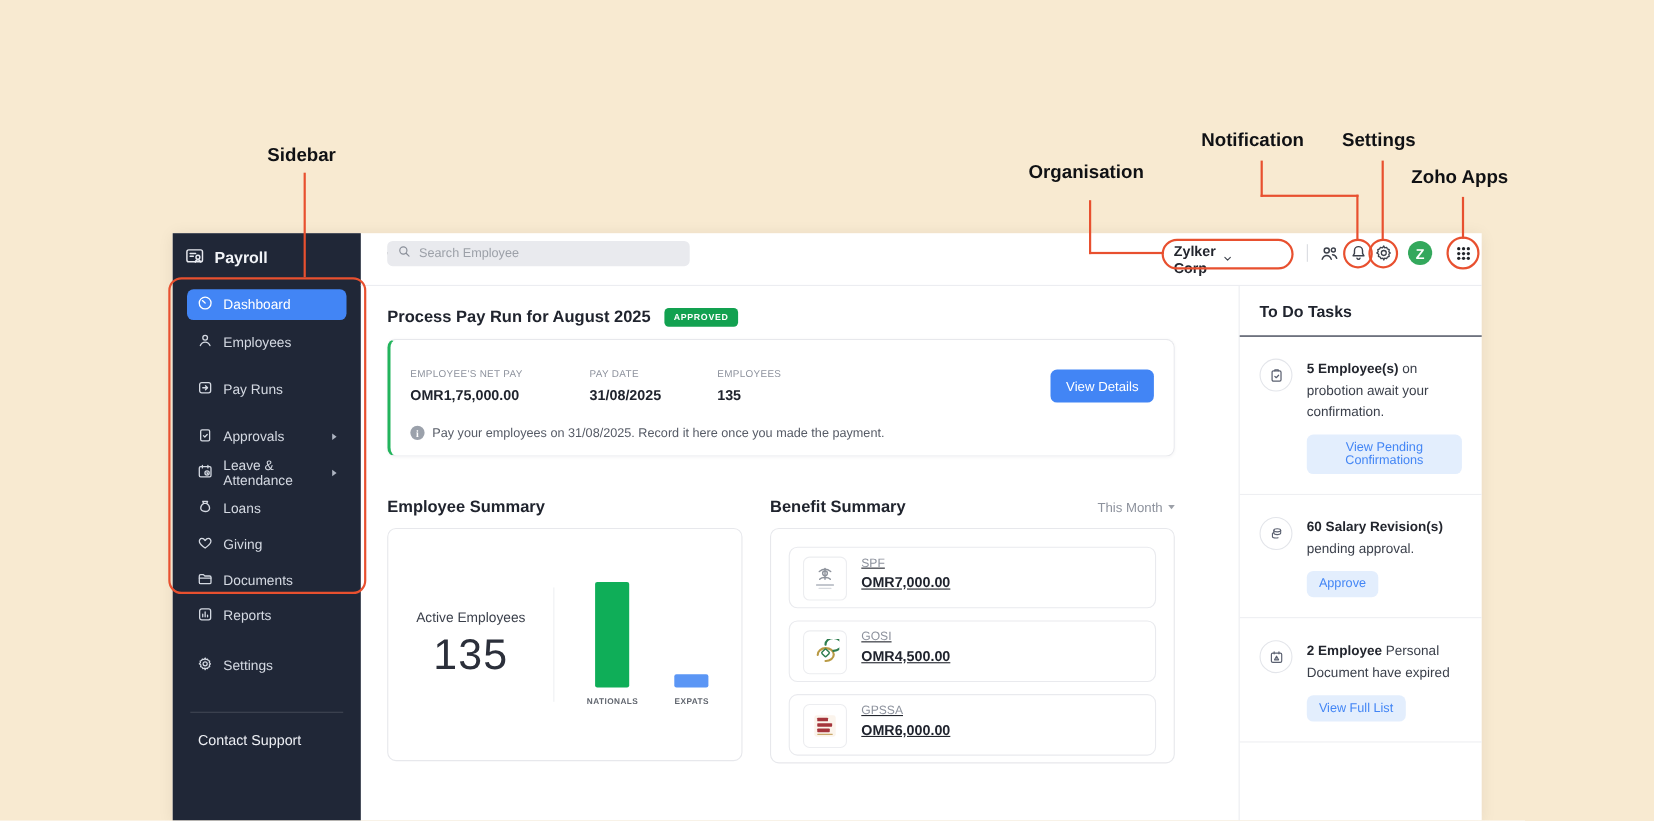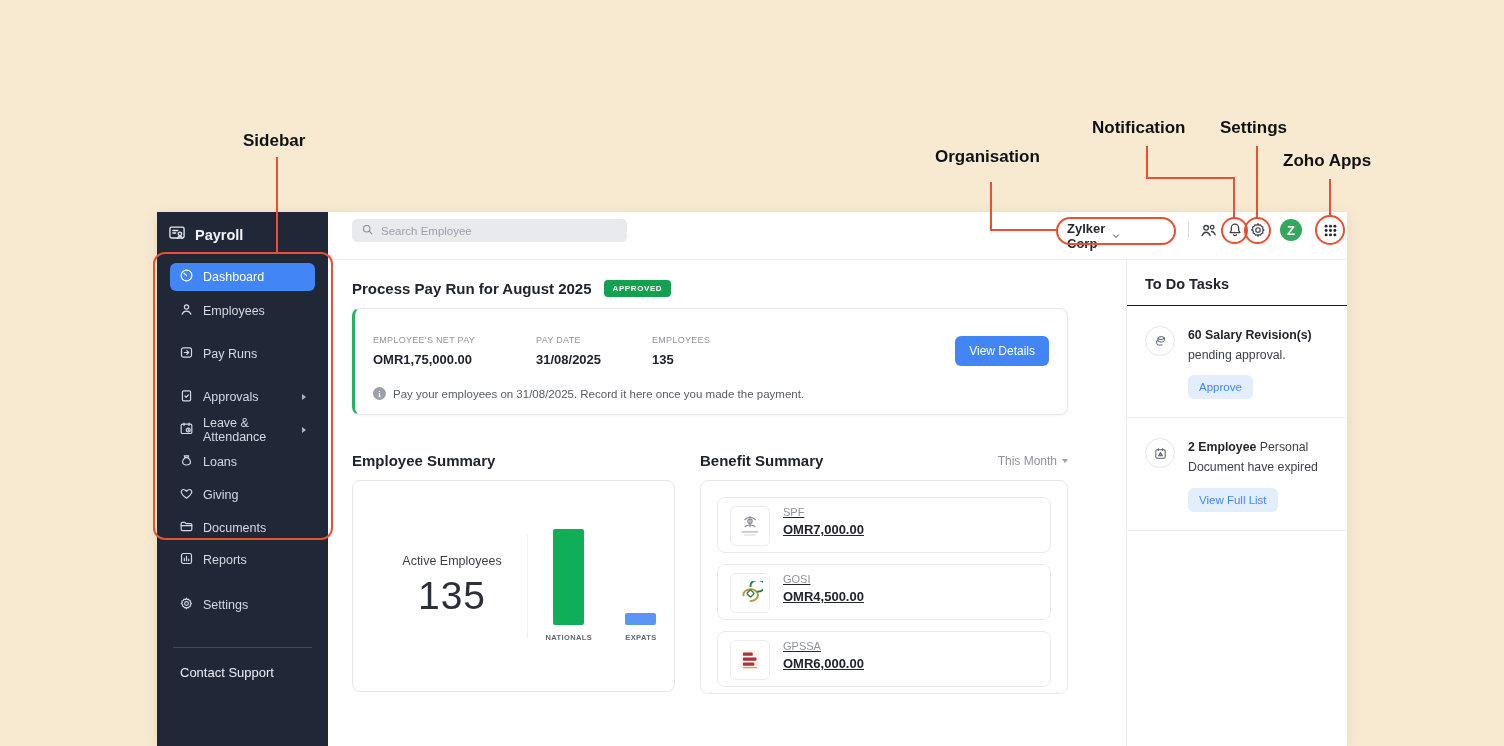--- a/index.html
+++ b/index.html
@@ -107,21 +107,21 @@
   }
   .info-text { font-size:11.5px; color:#565B66; }
 
   .summaries { display:flex; gap:25px; margin-top:37px; }
   .emp-summary { width:323px; }
   .benefit-summary { flex:1; }
   .sum-head { display:flex; align-items:center; }
   .filter { margin-left:auto; display:flex; align-items:center; gap:5px; font-size:12px; color:#8D929D; cursor:pointer; }
   .filter .tri { width:0; height:0; border-left:3.5px solid transparent; border-right:3.5px solid transparent; border-top:4.5px solid #9CA0A8; }
   .sum-card { margin-top:11px; background:#fff; border:1px solid #E7E8EC; border-radius:8px; }
-  .emp-card { height:212px; display:flex; flex-direction:column;padding-left:24px; }
+  .emp-card { height:212px; display:flex; flex-direction:column; }
   .emp-top { flex:1; display:flex; align-items:center; }
   .active-block { width:150px; text-align:center; }
   .active-label { font-size:12.5px; color:#3A3F4A; }
   .active-count { font-size:39px; font-weight:500; color:#2B2F3A; margin-top:6px; letter-spacing:1px; }
   .v-sep { width:1px; height:104px; background:#EEF0F3; }
   .chart-area { flex:1; display:flex; justify-content:center; gap:33px; align-items:flex-end; padding-bottom:0; }
   .bar-col { display:flex; flex-direction:column; align-items:center; }
   .bar { width:31px; border-radius:2px; }
   .bar-label { font-size:7.5px; letter-spacing:.4px; color:#61666F; font-weight:700; margin-top:8px; height:10px; }
   .emp-link-row { border-top:1px solid #EEF0F3; height:42px; display:flex; align-items:center; justify-content:center; }
@@ -431,20 +431,33 @@
               </div>
             </div>
           </div>
 
           <aside class="todo-panel">
             <div class="todo-title-row">
               <span class="todo-title">To Do Tasks</span>
             </div>
             <div class="task">
               <span class="task-icon">
+                <svg width="15" height="15" viewBox="0 0 24 24" fill="none" stroke="currentColor" stroke-width="1.8" stroke-linecap="round" stroke-linejoin="round">
+                    <rect x="5.5" y="5" width="13" height="15" rx="2"></rect>
+                    <path d="M9.5 5V3.5h5V5"></path>
+                    <path d="M9.5 13l2 2 3.5-3.6"></path>
+                  </svg>
+              </span>
+              <div>
+                <div class="task-text"><span class="b">5 Employee(s)</span><span> on probotion await your confirmation.</span></div>
+                <button class="task-btn">View Pending Confirmations</button>
+              </div>
+            </div>
+            <div class="task">
+              <span class="task-icon">
                 <svg width="15" height="15" viewBox="0 0 24 24" fill="none" stroke="currentColor" stroke-width="1.6" stroke-linecap="round">
                     <ellipse cx="13" cy="6.5" rx="5" ry="2.3"></ellipse>
                     <path d="M8 6.5v4c0 1.3 2.2 2.3 5 2.3s5-1 5-2.3v-4"></path>
                     <path d="M6 11.5v4c0 1.3 2.2 2.3 5 2.3 1.2 0 2.3-.2 3.2-.5"></path>
                     <path d="M6 11.5c0-.8.8-1.5 2-1.9"></path>
                   </svg>
               </span>
               <div>
                 <div class="task-text"><span class="b">60 Salary Revision(s)</span><span> pending approval.</span></div>
                 <button class="task-btn">Approve</button>

